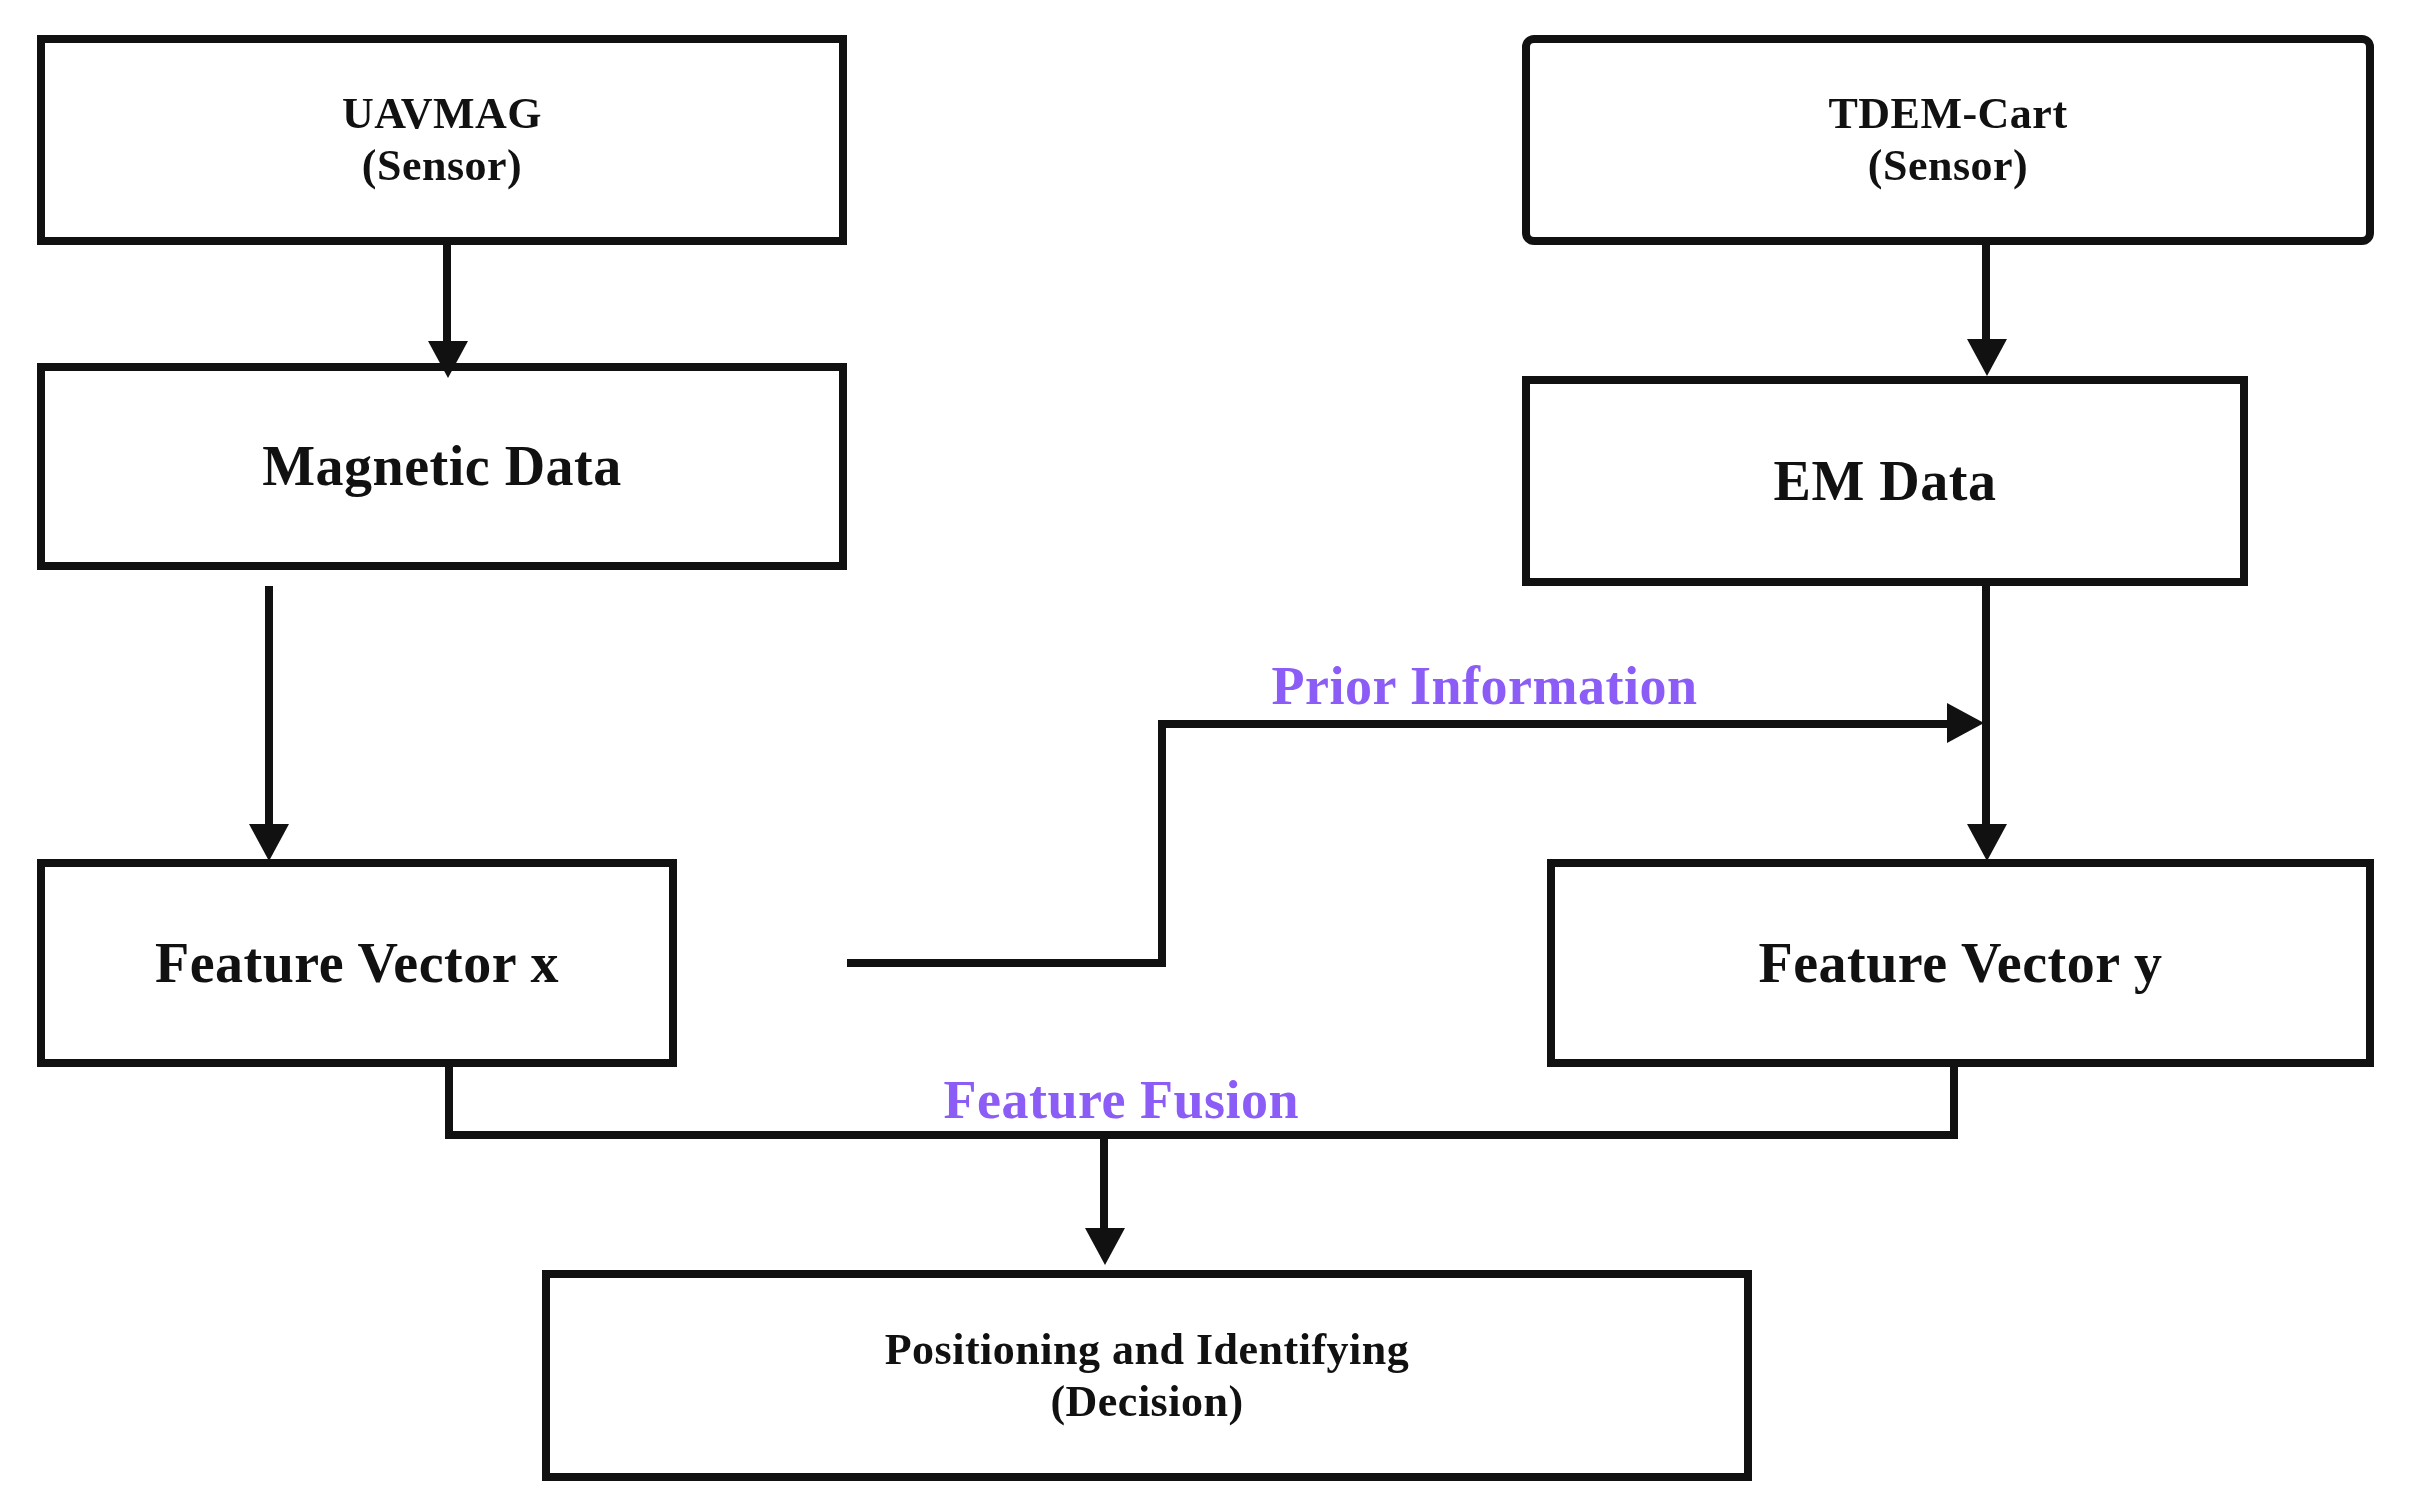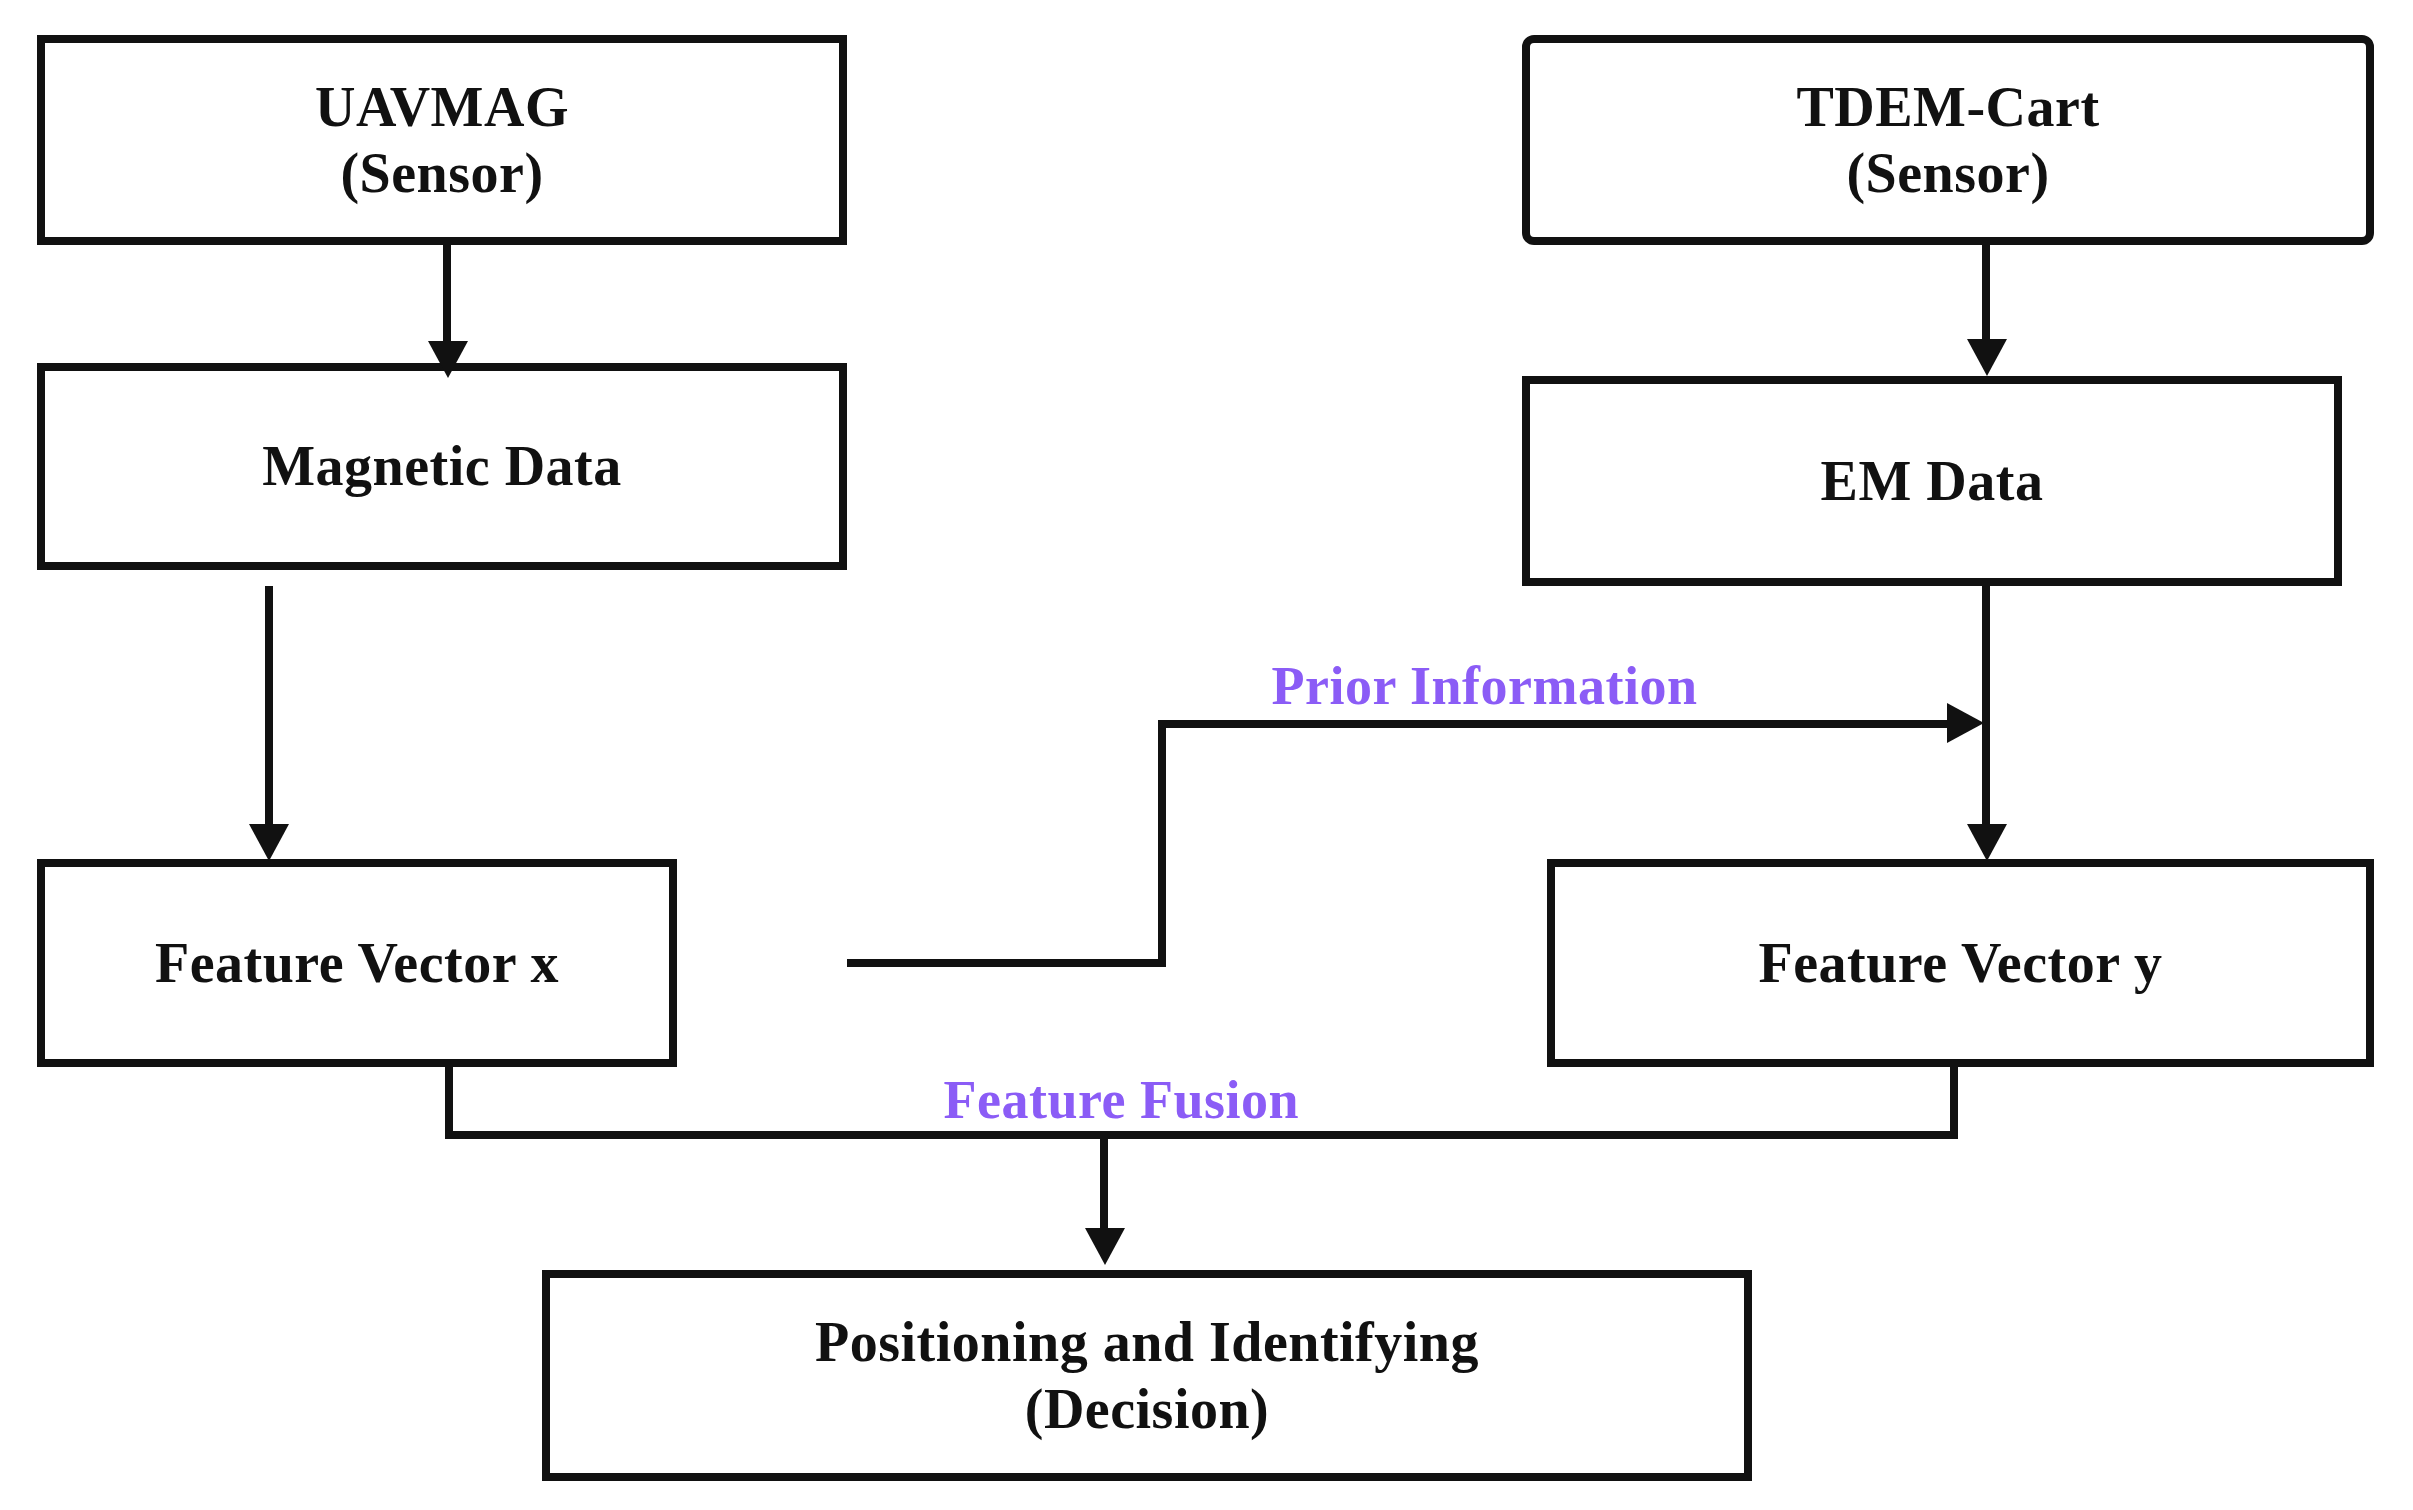--- a/index.html
+++ b/index.html
@@ -27,21 +27,21 @@
     justify-content: center;
     text-align: center;
     color: #111111;
     font-weight: bold;
     line-height: 1.18;
     letter-spacing: 0.5px;
   }
   .node .line1 { display: block; }
   .node .line2 { display: block; }
   .node.one-line { font-size: 56px; }
-  .node.two-line { font-size: 56px; font-family: Liberation Serif, serif; }
+  .node.two-line { font-size: 44px; font-family: Liberation Serif, serif; }
 
   
   .hline {
     position: absolute;
     background: #111111;
     height: 8.3px;
   }
   .vline {
     position: absolute;
     background: #111111;
@@ -87,21 +87,21 @@
 
   <div class="node two-line" style="left:1522px; top:35px; width:852px; height:210px;border-radius:12px;">
     <span class="line1">TDEM-Cart</span>
     <span class="line2">(Sensor)</span>
   </div>
 
   <div class="node one-line" style="left:37px; top:363px; width:810px; height:207px;">
     <span class="line1">Magnetic Data</span>
   </div>
 
-  <div class="node one-line" style="left:1522px; top:376px; width:820px; height:210px;">
+  <div class="node one-line" style="left:1522px; top:376px; width:726px; height:210px;">
     <span class="line1">EM Data</span>
   </div>
 
   <div class="node one-line" style="left:37px; top:859px; width:640px; height:208px;">
     <span class="line1">Feature Vector x</span>
   </div>
 
   <div class="node one-line" style="left:1547px; top:859px; width:827px; height:208px;">
     <span class="line1">Feature Vector y</span>
   </div>

